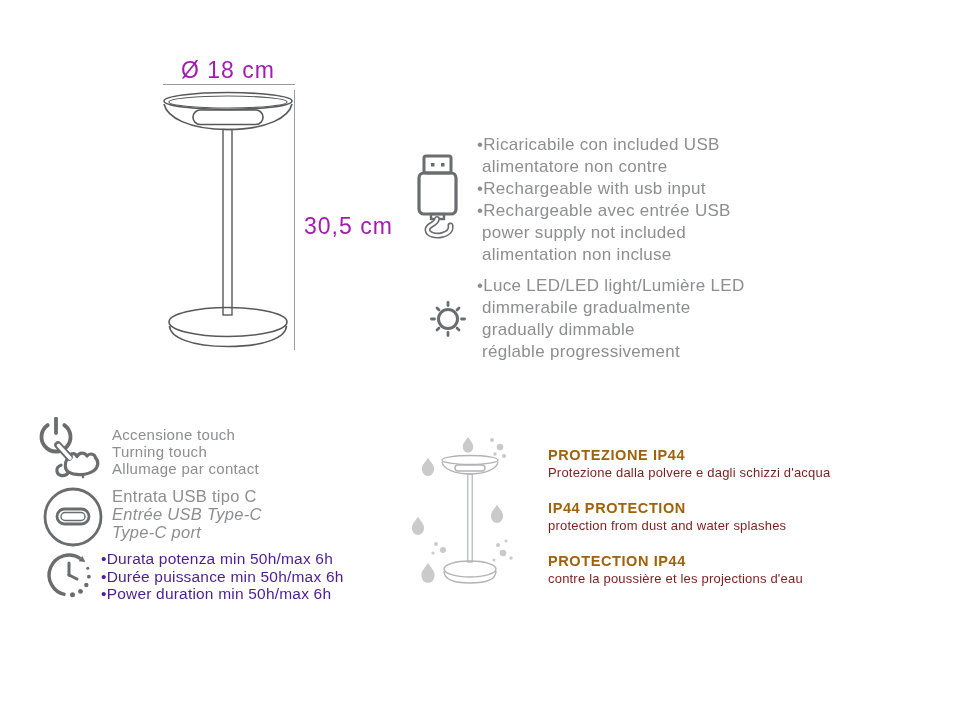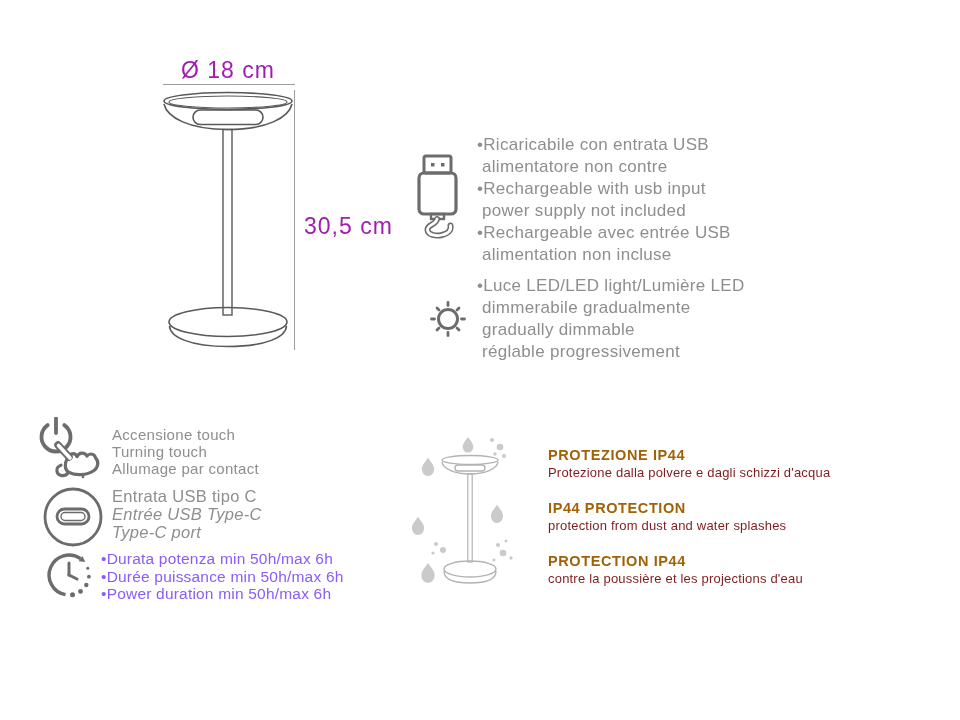--- a/index.html
+++ b/index.html
@@ -11,21 +11,21 @@
   .dim-label{color:#a21caf;font-size:23px;letter-spacing:1px;}
   .dim-line{background:#9b9c9e;}
 
   
   .feat-line{white-space:pre;font-size:17px;line-height:22px;color:#8d8e90;letter-spacing:0.3px;}
 
   
   .touch-line{font-size:15px;line-height:17px;color:#8d8e90;letter-spacing:0.3px;}
   .usbc-line{font-size:16.5px;line-height:18px;color:#8d8e90;letter-spacing:0.3px;}
   .usbc-line[data-style="italic"]{font-style:italic;}
-  .dur-line{white-space:pre;font-size:15.5px;line-height:17.5px;color:#8b5cf6;letter-spacing:0.2px;}
+  .dur-line{white-space:pre;font-size:15.5px;line-height:17.5px;color:#4c1d95;letter-spacing:0.2px;}
 
   
   .ip44-group{margin-bottom:17px;}
   .ip44-title{font-weight:bold;font-size:14.5px;line-height:18px;color:#a16207;letter-spacing:0.6px;}
   .ip44-body{font-size:13px;line-height:18px;color:#7f1d1d;letter-spacing:0.2px;}
 
   svg{display:block;}
 </style>
 </head>
 <body>
@@ -53,25 +53,25 @@
     <rect x="10" y="3" width="27" height="17" rx="2" stroke-width="3"></rect>
     <rect x="17" y="10" width="3.5" height="3.5" fill="#6b6c6e" stroke="none"></rect>
     <rect x="27" y="10" width="3.5" height="3.5" fill="#6b6c6e" stroke="none"></rect>
     <rect x="5" y="20" width="37" height="41" rx="5" stroke-width="3.2"></rect>
     <rect x="17" y="61" width="13" height="5" stroke-width="2.4"></rect>
     <path d="M23,66 C22,72 13,71.5 13.5,77 C14,82 22,83.5 28,82 C33.5,80.7 37.5,77.5 36.5,72.5" stroke-width="6" stroke-linecap="round"></path>
     <path d="M23,66 C22,72 13,71.5 13.5,77 C14,82 22,83.5 28,82 C33.5,80.7 37.5,77.5 36.5,72.5" stroke="#ffffff" stroke-width="2.8" stroke-linecap="round"></path>
   </svg>
 
   <div class="abs" style="left:477px;top:134px;">
-    <div class="feat-line">•Ricaricabile con entrata USB</div>
+    <div class="feat-line">•Ricaricabile con included USB</div>
     <div class="feat-line"> alimentatore non contre</div>
     <div class="feat-line">•Rechargeable with usb input</div>
+    <div class="feat-line">•Rechargeable avec entrée USB</div>
     <div class="feat-line"> power supply not included</div>
-    <div class="feat-line">•Rechargeable avec entrée USB</div>
     <div class="feat-line"> alimentation non incluse</div>
   </div>
 
   <svg class="abs" style="left:426px;top:296px;" width="44" height="44" viewBox="0 0 44 44" fill="none" stroke="#6b6c6e">
     <circle cx="22" cy="23" r="9.5" stroke-width="3"></circle>
     <g stroke-width="2.8" stroke-linecap="round">
       <line x1="22" y1="6.5" x2="22" y2="9.5"></line>
       <line x1="33" y1="12" x2="31" y2="14"></line>
       <line x1="35.5" y1="23" x2="38.5" y2="23"></line>
       <line x1="33" y1="34" x2="31" y2="32"></line>

